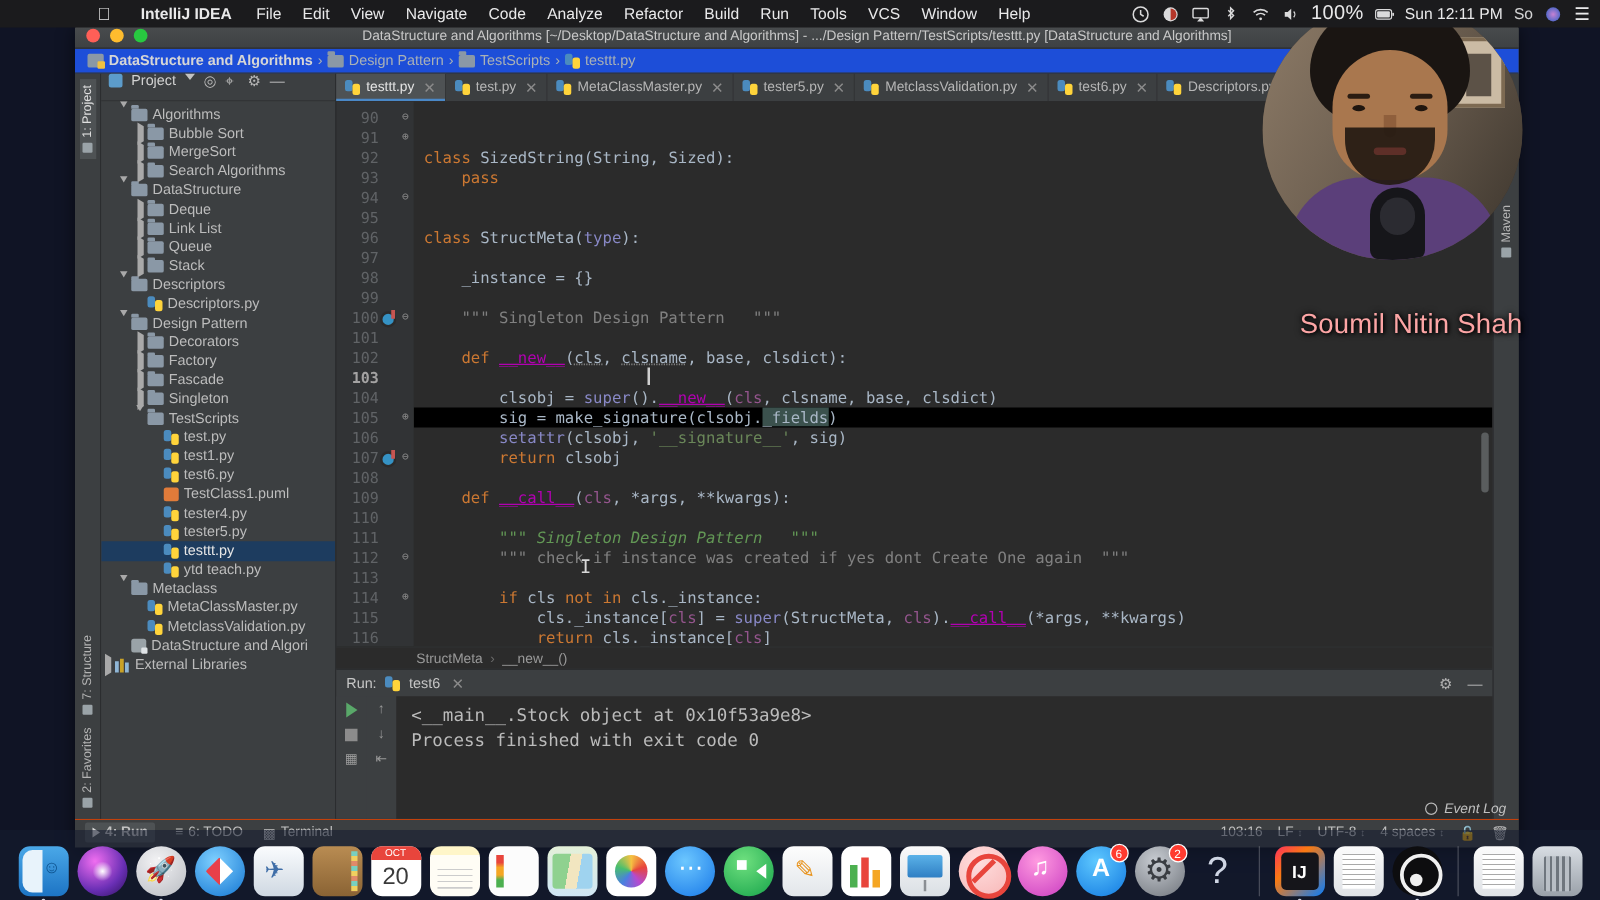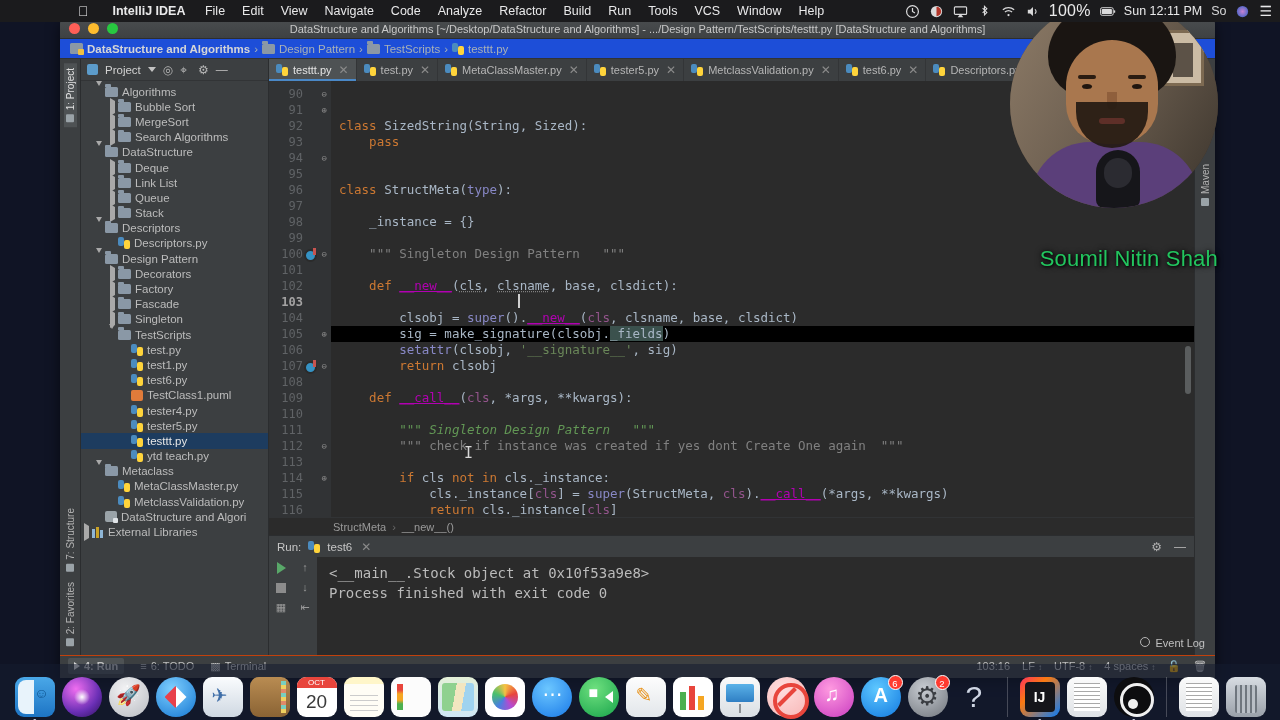--- a/index.html
+++ b/index.html
@@ -87,21 +87,21 @@
     writing-mode: vertical-rl; transform: rotate(180deg);
     font-size: 10px; color: #b4b4b4; white-space: nowrap;
     padding: 5px 1px; display: flex; align-items: center; gap: 4px;
   }
   .vlabel.sel { background: #4e5254; color: #e0e0e0; }
   .vsq { width: 8px; height: 8px; background: #9aa3a8; border-radius: 1px; transform: rotate(180deg); }
 
   
   #projpanel { width: 188px; background: #3c3f41; display: flex; flex-direction: column; border-right:1px solid #2b2d2f;}
   #projhdr {
-    height: 22px; display: flex; align-items: center; gap: 7px;
+    height: 22px; display: flex; gap: 7px;
     padding: 0 6px; font-size: 11.5px; color: #d2d2d2; border-bottom:1px solid #323436;
   }
   .hdr-sq { width: 11px; height: 11px; background: #5c9ccb; border-radius: 2px; }
   .caret-d { width:0;height:0;border-left:4px solid transparent;border-right:4px solid transparent;border-top:5px solid #c2c2c2;}
   .hdr-ic { color:#b6b6b6; font-size:12px; line-height:1; }
   #tree { flex: 1; overflow: hidden; padding-top: 3px; font-size: 11.5px; color: #bcbcbc; }
   .trow { display: flex; align-items: center; height: 15.2px; white-space: nowrap; }
   .trow.sel { background: #1d3c5f; color: #e6e6e6; }
   .tw { width: 11px; display:inline-block; flex:none; }
   .arw-r { width:0;height:0;border-top:3.5px solid transparent;border-bottom:3.5px solid transparent;border-left:5px solid #a9a9a9; margin-left:3px;}
@@ -178,22 +178,22 @@
   
   #statusbar {
     height: 21px; background: #3c3f41; display: flex; align-items: center;
     font-size: 11px; color: #c0c0c0; padding: 0 8px; gap: 16px; border-top:1px solid #c2410c;
   }
   .sb-item { display: flex; align-items: center; gap: 4px; }
   .sb-item.sel { background: #4e5254; padding: 2px 6px; border-radius: 2px; font-weight:bold;}
   .sb-right { margin-left: auto; display: flex; align-items: center; gap: 12px; }
   .updown { font-size: 8px; opacity: .8; }
   #eventlogrow {
-    position:absolute; right: 0; bottom: 21px; height: 20px; display:flex; align-items:flex-start;
-    gap:5px; padding: 0 10px; font-size: 11px; color: #c0c0c0;
+    position:absolute; right: 0; bottom: 21px; height: 20px; display:flex; align-items:center;
+    gap:5px; padding: 0 10px; font-size: 11px; color: #c0c0c0; font-style: italic;
   }
   .ic-bell { width: 10px; height: 10px; border: 1.4px solid #b6b6b6; border-radius: 50%; display:inline-block;}
 
   
   #webcam {
     position: absolute; right: 62px; top: 0px; width: 208px; height: 208px;
     border-radius: 50%; overflow: hidden; z-index: 30;
     background: radial-gradient(circle at 40% 30%, #6b5a4a, #2a231c);
   }
   .wc-wall { position:absolute; inset:0; background: linear-gradient(120deg,#8d7b67 0%, #6f6152 45%, #3b342c 100%); }
@@ -206,21 +206,21 @@
   .wc-brow { position:absolute; width:18px;height:4px;background:#2a1c12;border-radius:3px;top:35px;}
   .wc-brow.l{left:12px;} .wc-brow.r{right:12px;}
   .wc-nose { position:absolute; left:41px; top:52px; width:10px;height:18px; background:#8f5f3c; border-radius:0 0 6px 6px;}
   .wc-beard { position:absolute; left:10px; top:62px; width:72px; height:46px; background:#241a12; border-radius:0 0 36px 36px; opacity:.92;}
   .wc-mouth { position:absolute; left:33px; top:78px; width:26px; height:6px; background:#5e2f28; border-radius:4px;}
   .wc-shirt { position:absolute; left:20px; bottom:0; width:170px; height:66px; background:#5b3f7a; border-radius:60px 60px 0 0;}
   .wc-mic { position:absolute; left:86px; bottom:0px; width:44px; height:58px; background:#16161a; border-radius:22px 22px 8px 8px;}
   .wc-mic:after{content:"";position:absolute;left:8px;top:8px;right:8px;height:30px;background:#2b2b31;border-radius:14px;}
   #wcname {
     position: absolute; right: 62px; top: 246px; z-index: 31;
-    font-size: 22px; color: #22c55e; font-family: "Liberation Sans", sans-serif;
+    font-size: 22px; color: #fca5a5; font-family: "Liberation Sans", sans-serif;
     text-shadow: 1px 1px 3px #000, 0 0 6px #000; letter-spacing: .2px;
   }
 
   
   #dock {
     position: absolute; left: 0; bottom: 0; width: 1280px; height: 56px;
     background: rgba(20,28,48,.55); display: flex; align-items: flex-end;
     justify-content: center; gap: 7px; padding-bottom: 3px; z-index: 35;
   }
   .dk { width: 40px; height: 40px; border-radius: 9px; position: relative; flex: none; }

